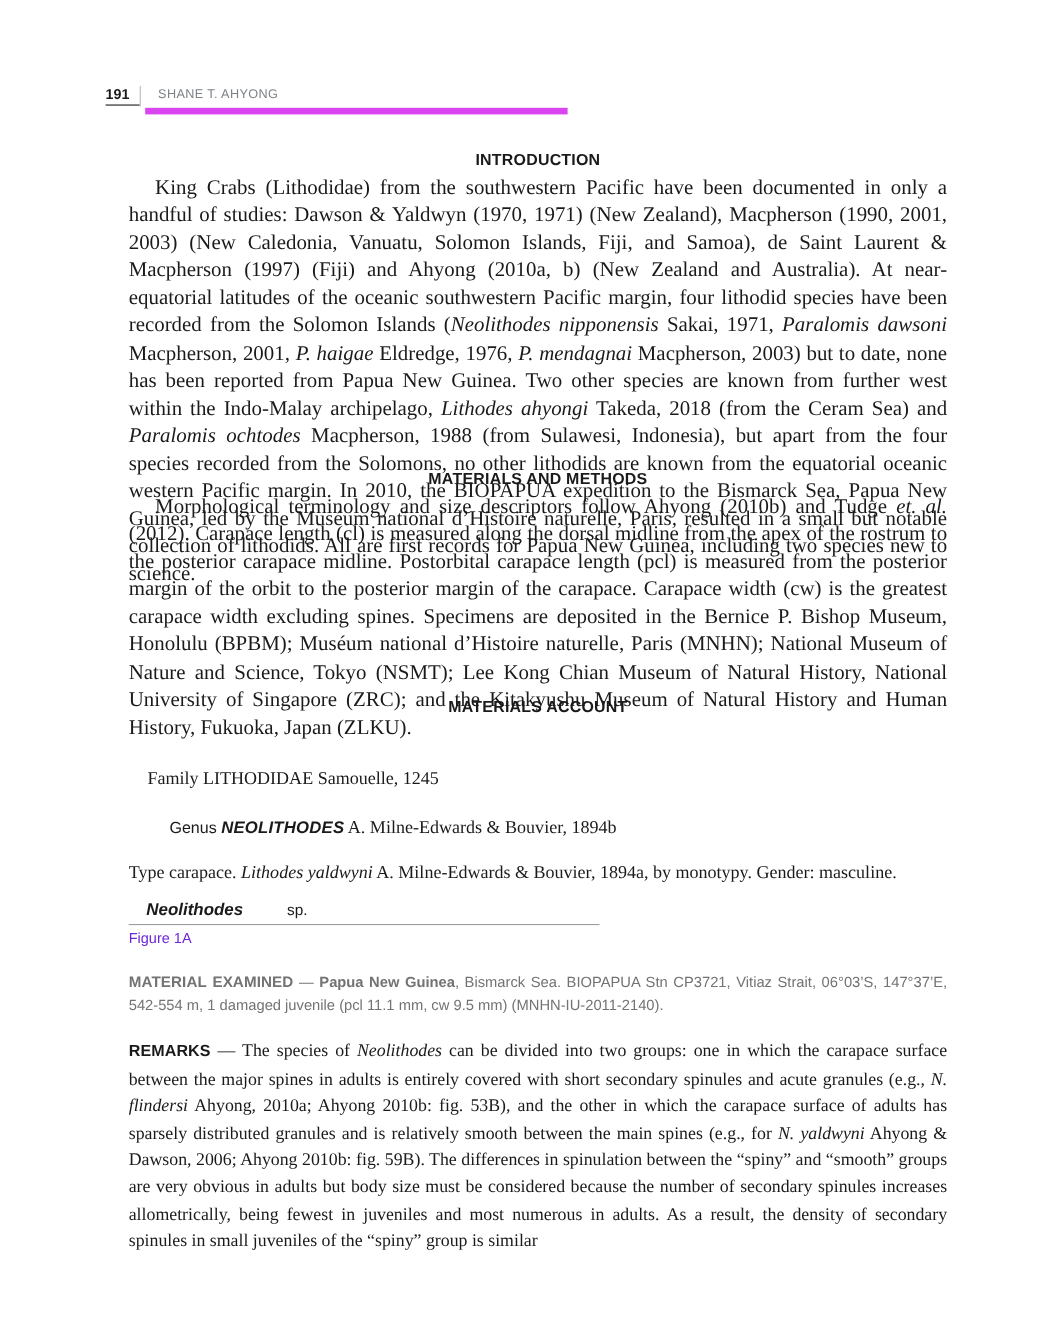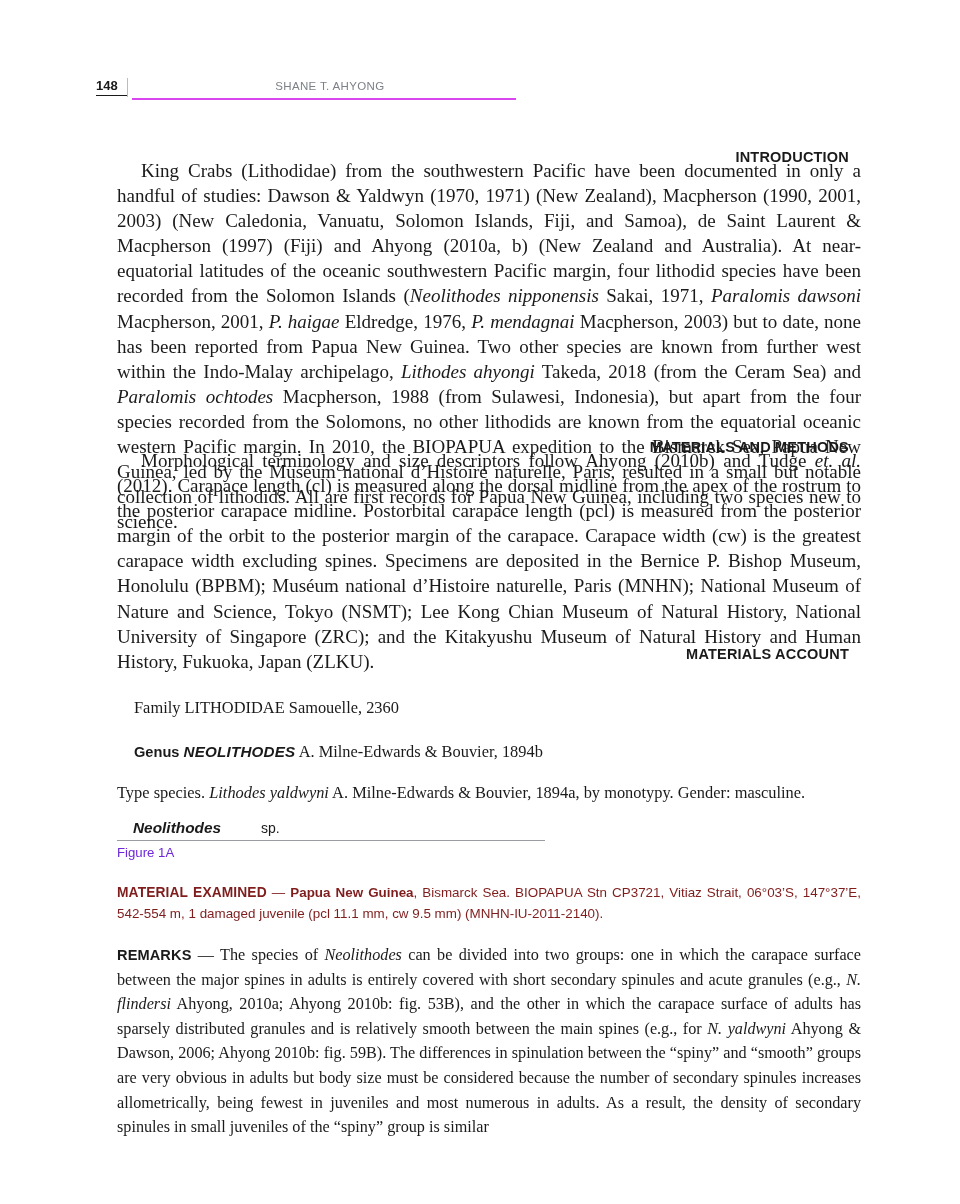--- a/index.html
+++ b/index.html
@@ -44,42 +44,41 @@
     margin-right: 16px;
   }
   .runhead-author {
     font-family: "Liberation Sans", "DejaVu Sans", sans-serif;
     font-size: 11.5px;
     letter-spacing: 0.35px;
     color: #7d8187;
     line-height: 17px;
     font-variant: small-caps;
     text-transform: uppercase;
-    border-bottom: 2px solid #d946ef;
+    border-bottom: 6px solid #d946ef;
     padding-bottom: 3px;
     margin-left: -12px;
     padding-left: 12px;
     flex: 1;
-    text-align: center;
   }
 
   
   .col {
     position: absolute;
     left: 117px;
     width: 744px;
   }
 
   h2.section-head {
     font-family: "Liberation Sans", "DejaVu Sans", sans-serif;
     font-weight: bold;
     font-size: 14.5px;
     letter-spacing: 0.2px;
-    text-align: right;
-    margin: 12px;
+    text-align: center;
+    margin: 1px;
     color: #1a1a1a;
   }
 
   p.body {
     font-size: 19px;
     line-height: 25.1px;
     text-align: justify;
     margin: 0;
     color: #1a1a1a;
     hyphens: none;
@@ -92,22 +91,23 @@
 
   
   p.taxon {
     font-size: 16.4px;
     line-height: 25px;
     margin: 0;
     color: #1a1a1a;
   }
   .genus-label {
     font-family: "Liberation Sans", "DejaVu Sans", sans-serif;
-    font-weight: bold;
+    font-weight: normal;
     font-size: 14.6px;
+    margin-left: 20px;
   }
   .genus-name {
     font-family: "Liberation Sans", "DejaVu Sans", sans-serif;
     font-weight: bold;
     font-style: italic;
     font-size: 15.2px;
     letter-spacing: 0.2px;
   }
 
   
@@ -141,36 +141,36 @@
     margin-top: 4px;
   }
 
   
   p.sans {
     font-family: "Liberation Sans", "DejaVu Sans", sans-serif;
     font-size: 13.4px;
     line-height: 21px;
     text-align: justify;
     margin: 0;
-    color: #7f1d1d;
+    color: #737373;
   }
   .lbl-bold {
     font-weight: bold;
     font-size: 13.8px;
     letter-spacing: 0.1px;
   }
   .semi { font-weight: bold; }
 </style>
 </head>
 <body>
 
 <div class="page">
 
   <div class="runhead">
-    <span class="runhead-folio">148</span>
+    <span class="runhead-folio">191</span>
     <span class="runhead-rule"></span>
     <span class="runhead-author">Shane T. Ahyong</span>
   </div>
 
   <div class="col" style="top:137px;">
     <h2 class="section-head">INTRODUCTION</h2>
   </div>
 
   <div class="col" style="top:158px;">
     <p class="body indent"><span>King Crabs (Lithodidae) from the southwestern Pacific have been documented in only a handful of studies: Dawson &amp; Yaldwyn (1970, 1971) (New Zealand), Macpherson (1990, 2001, 2003) (New Caledonia, Vanuatu, Solomon Islands, Fiji, and Samoa), de Saint Laurent &amp; Macpherson (1997) (Fiji) and Ahyong (2010a, b) (New Zealand and Australia). At near-equatorial latitudes of the oceanic southwestern Pacific margin, four lithodid species have been recorded from the Solomon Islands (</span><span class="i">Neolithodes nipponensis</span><span> Sakai, 1971, </span><span class="i">Paralomis dawsoni</span><span> Macpherson, 2001, </span><span class="i">P. haigae</span><span> Eldredge, 1976, </span><span class="i">P. mendagnai</span><span> Macpherson, 2003) but to date, none has been reported from Papua New Guinea. Two other species are known from further west within the Indo-Malay archipelago, </span><span class="i">Lithodes ahyongi</span><span> Takeda, 2018 (from the Ceram Sea) and </span><span class="i">Paralomis ochtodes</span><span> Macpherson, 1988 (from Sulawesi, Indonesia), but apart from the four species recorded from the Solomons, no other lithodids are known from the equatorial oceanic western Pacific margin. In 2010, the BIOPAPUA expedition to the Bismarck Sea, Papua New Guinea, led by the Muséum national d’Histoire naturelle, Paris, resulted in a small but notable collection of lithodids. All are first records for Papua New Guinea, including two species new to science.</span></p>
@@ -182,29 +182,29 @@
 
   <div class="col" style="top:448px;">
     <p class="body indent"><span>Morphological terminology and size descriptors follow Ahyong (2010b) and Tudge </span><span class="i">et. al.</span><span> (2012). Carapace length (cl) is measured along the dorsal midline from the apex of the rostrum to the posterior carapace midline. Postorbital carapace length (pcl) is measured from the posterior margin of the orbit to the posterior margin of the carapace. Carapace width (cw) is the greatest carapace width excluding spines. Specimens are deposited in the Bernice P. Bishop Museum, Honolulu (BPBM); Muséum national d’Histoire naturelle, Paris (MNHN); National Museum of Nature and Science, Tokyo (NSMT); Lee Kong Chian Museum of Natural History, National University of Singapore (ZRC); and the Kitakyushu Museum of Natural History and Human History, Fukuoka, Japan (ZLKU).</span></p>
   </div>
 
   <div class="col" style="top:634px;">
     <h2 class="section-head">MATERIALS ACCOUNT</h2>
   </div>
 
   <div class="col" style="top:695px;">
-    <p class="taxon" style="padding-left:17px;">Family LITHODIDAE Samouelle, 2360</p>
+    <p class="taxon" style="padding-left:17px;">Family LITHODIDAE Samouelle, 1245</p>
   </div>
 
   <div class="col" style="top:739px;">
     <p class="taxon" style="padding-left:17px;"><span class="genus-label">Genus</span><span>&nbsp;</span><span class="genus-name">NEOLITHODES</span><span> A. Milne-Edwards &amp; Bouvier, 1894b</span></p>
   </div>
 
   <div class="col" style="top:780px;">
-    <p class="taxon"><span>Type species. </span><span class="i">Lithodes yaldwyni</span><span> A. Milne-Edwards &amp; Bouvier, 1894a, by monotypy. Gender: masculine.</span></p>
+    <p class="taxon"><span>Type carapace. </span><span class="i">Lithodes yaldwyni</span><span> A. Milne-Edwards &amp; Bouvier, 1894a, by monotypy. Gender: masculine.</span></p>
   </div>
 
   <div class="species-block" style="top:819px;">
     <div class="species-title"><span class="sp-name">Neolithodes</span><span class="sp-rank"> sp.</span></div>
     <div class="species-rule"></div>
     <div class="figure-ref">Figure 1A</div>
   </div>
 
   <div class="col" style="top:882px;">
     <p class="sans"><span class="lbl-bold">MATERIAL EXAMINED</span><span> — </span><span class="semi">Papua New Guinea</span><span>, Bismarck Sea. BIOPAPUA Stn CP3721, Vitiaz Strait, 06°03’S, 147°37’E, 542-554 m, 1 damaged juvenile (pcl 11.1 mm, cw 9.5 mm) (MNHN-IU-2011-2140).</span></p>

